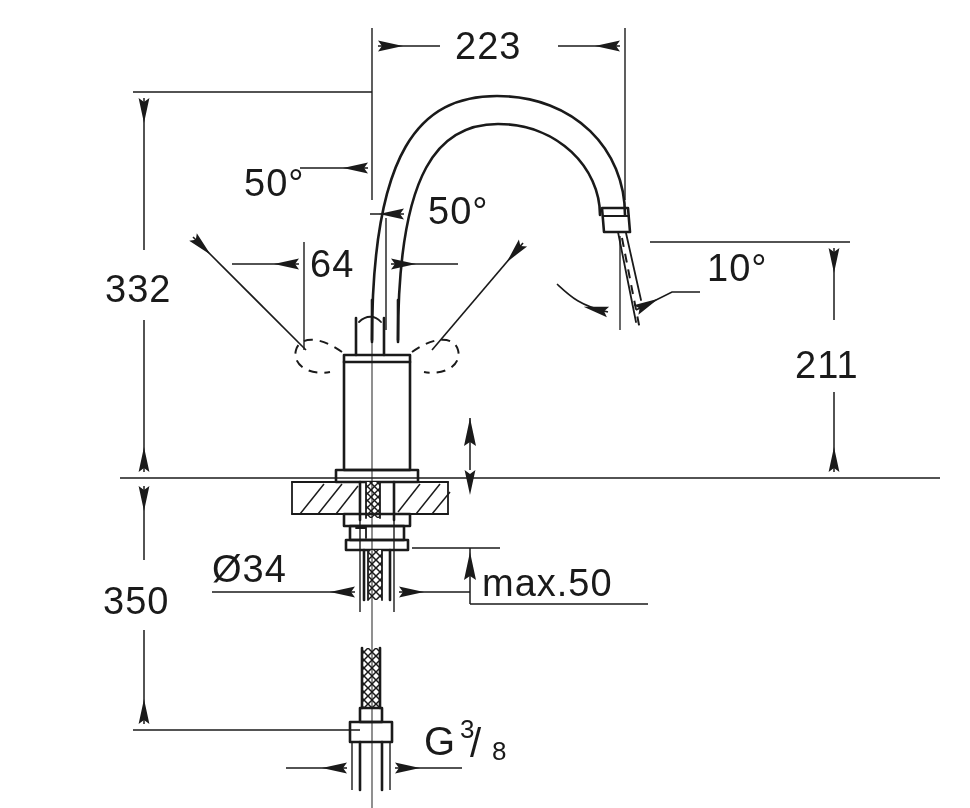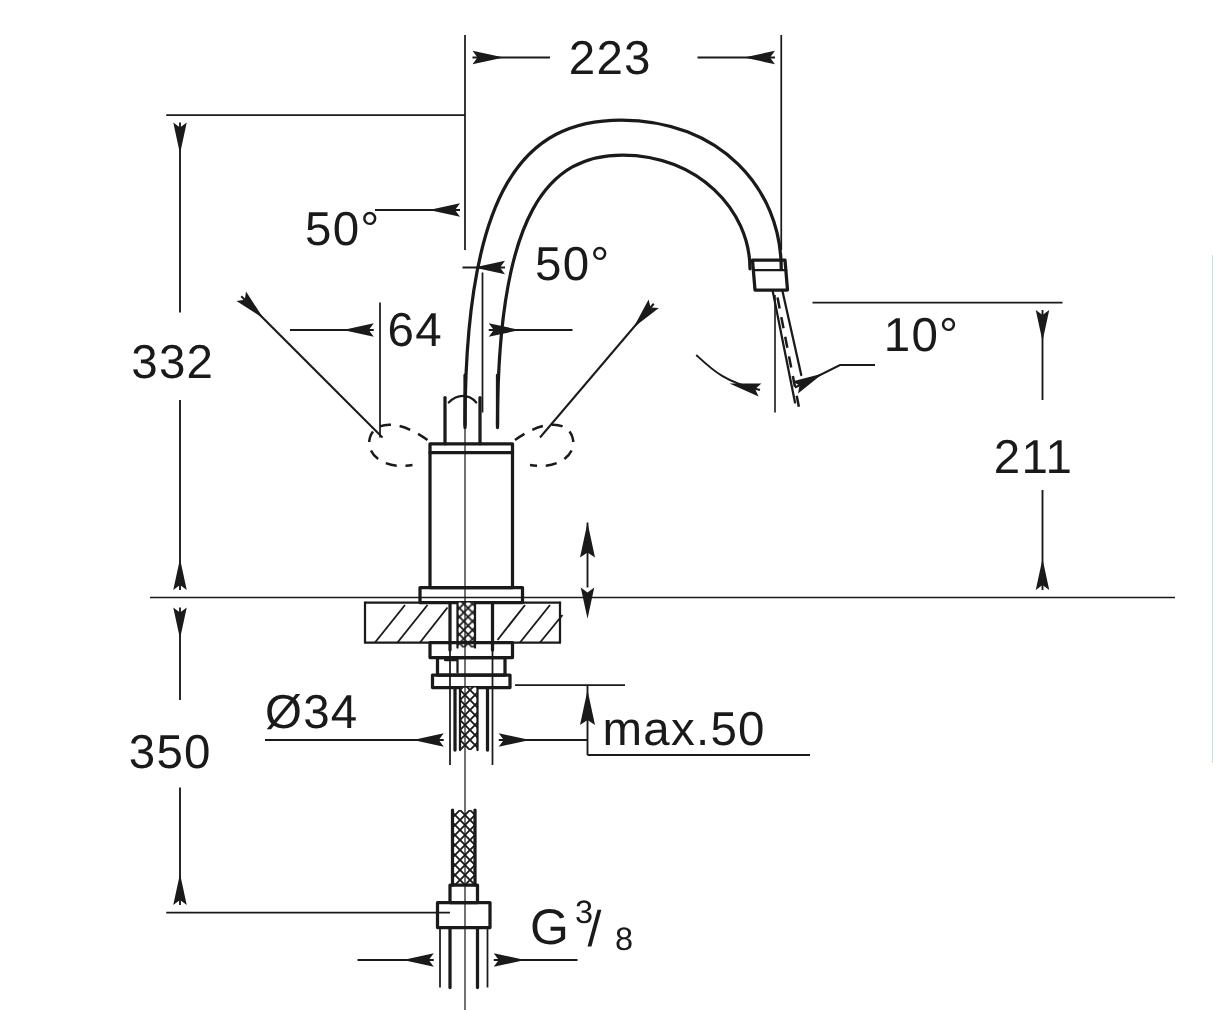--- a/index.html
+++ b/index.html
@@ -8,21 +8,21 @@
     padding: 0;
     background: #ffffff;
   }
   body {
     font-family: "Liberation Sans", sans-serif;
   }
   #drawing-root {
     position: relative;
     width: 970px;
     height: 808px;
-    background: #15803d;
+    background: #8b5cf6;
     overflow: hidden;
   }
   svg#tech-drawing {
     display: block;
     width: 970px;
     height: 808px;
   }
   .dim-text {
     font-family: "Liberation Sans", sans-serif;
     font-size: 38px;

